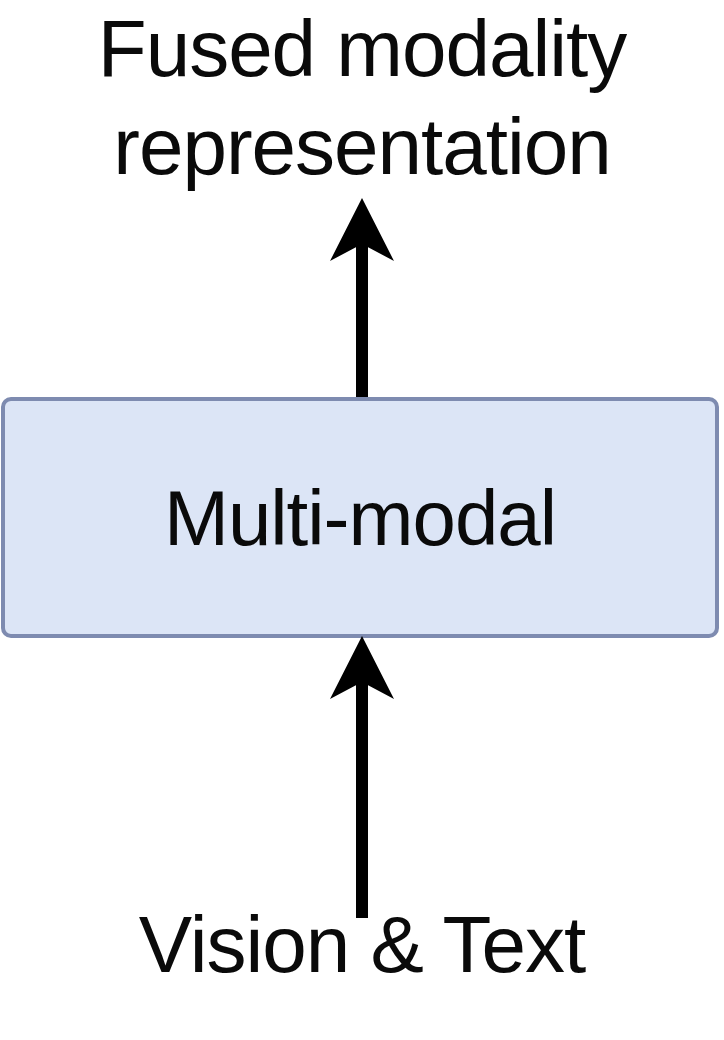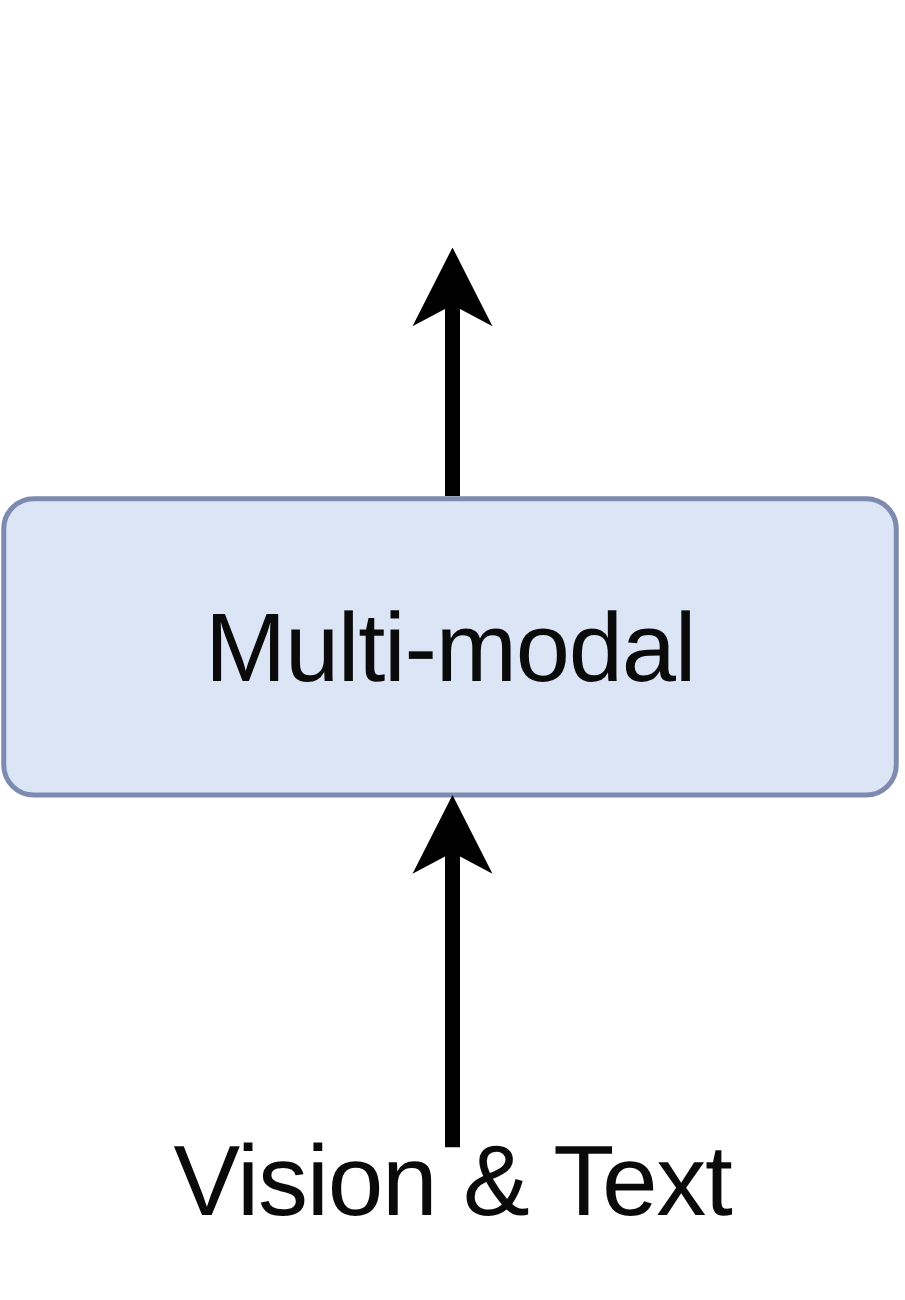--- a/index.html
+++ b/index.html
@@ -43,40 +43,42 @@
   .arrow-bottom { top: 636px; }
   .arrow path, .arrow rect { fill: var(--arrow); }
   .node {
     position: absolute;
     left: 1px;
     top: 397px;
     width: 718px;
     height: 241px;
     background: var(--node-fill);
     border: 4px solid var(--node-border);
-    border-radius: 26px;
+    border-radius: 10px;
     display: flex;
     align-items: center;
     justify-content: center;
   }
   .node-text {
     text-align: center;
     font-size: 78px;
     line-height: 96px;
     letter-spacing: -1px;
     color: var(--text);
     white-space: nowrap;
   }
 </style>
 </head>
 <body>
 
 <div class="canvas">
 
   <div class="label title">
+    <div>Fused modality</div>
+    <div>representation</div>
   </div>
 
   <svg class="arrow arrow-top" width="66" height="199" viewBox="0 0 66 199" xmlns="http://www.w3.org/2000/svg">
     <rect x="27" y="44" width="12" height="155"></rect>
     <path d="M 33 0 L 65 63 L 33 46 L 1 63 Z"></path>
   </svg>
 
   <div class="node">
     <div class="node-text">
       <div>Multi-modal</div>

